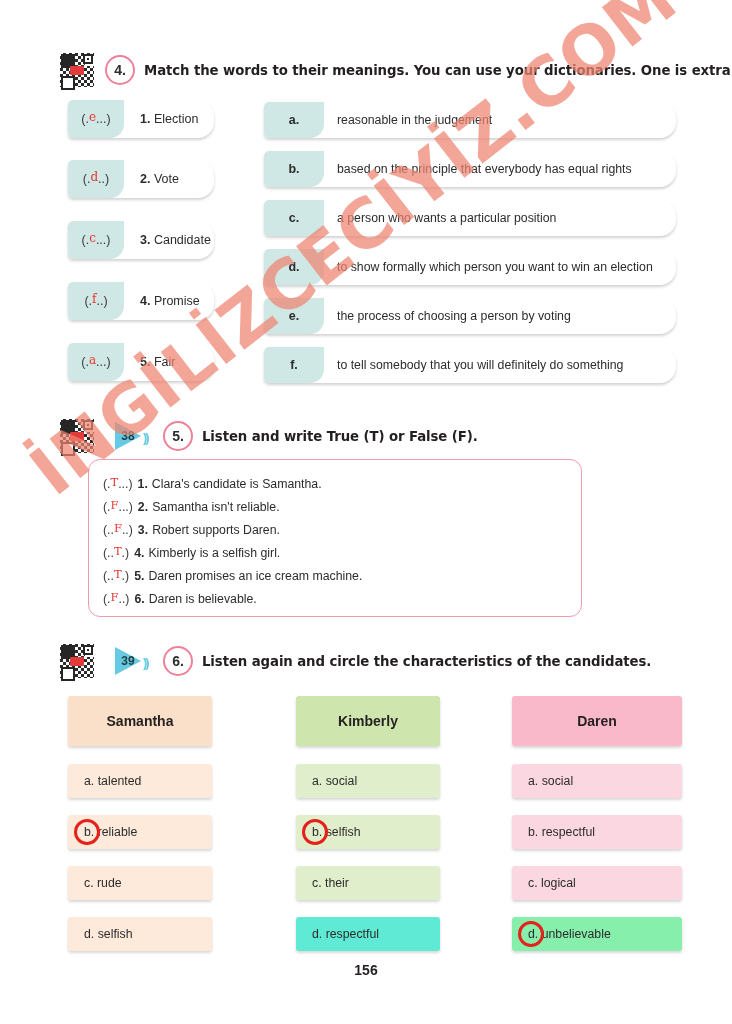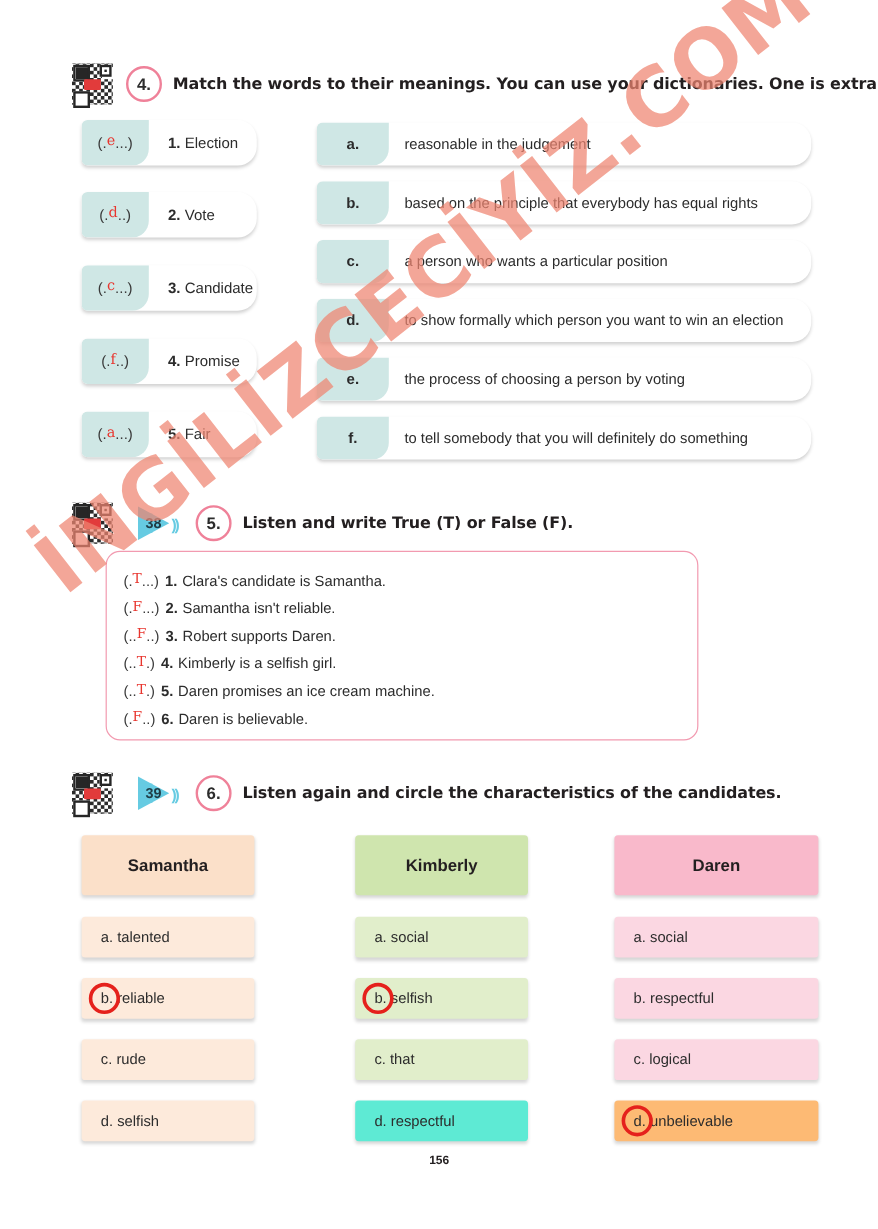--- a/index.html
+++ b/index.html
@@ -298,21 +298,21 @@
     pointer-events: none;
   }
   .cand-item.circled { padding-left: 16px; }
 
   
   #page-number {
     position: absolute;
     left: 0; top: 962px;
     width: 732px;
     text-align: center;
-    font-size: 10px;
+    font-size: 14px;
     font-weight: 700;
     color: #231f20;
   }
 </style>
 </head>
 <body>
 
 <div id="page">
 
   <div class="ex-head" style="left:60px; top:53px;">
@@ -473,38 +473,38 @@
       <div class="cand-col" style="left: 296px; width: 144px;">
         <div class="cand-head" style="background: rgb(207, 229, 174);">Kimberly</div>
         <div class="cand-item" style="background: rgb(225, 238, 203);">
           <span>a. social</span>
         </div>
         <div class="cand-item circled" style="background: rgb(225, 238, 203);">
           <span>b. selfish</span>
           <span class="circle-mark"></span>
         </div>
         <div class="cand-item" style="background: rgb(225, 238, 203);">
-          <span>c. that</span>
+          <span>c. their</span>
         </div>
         <div class="cand-item" style="background: #5eead4;">
           <span>d. respectful</span>
         </div>
       </div>
       <div class="cand-col" style="left: 512px; width: 170px;">
         <div class="cand-head" style="background: rgb(249, 185, 203);">Daren</div>
         <div class="cand-item" style="background: rgb(251, 215, 226);">
           <span>a. social</span>
         </div>
         <div class="cand-item" style="background: rgb(251, 215, 226);">
           <span>b. respectful</span>
         </div>
         <div class="cand-item" style="background: rgb(251, 215, 226);">
           <span>c. logical</span>
         </div>
-        <div class="cand-item circled" style="background: #fdba74;">
+        <div class="cand-item circled" style="background: #86efac;">
           <span>d. unbelievable</span>
           <span class="circle-mark"></span>
         </div>
       </div>
     </div>
 
   <div id="watermark">
     <div class="wm-text">İNGİLİZCECİYİZ.COM</div>
   </div>
 

